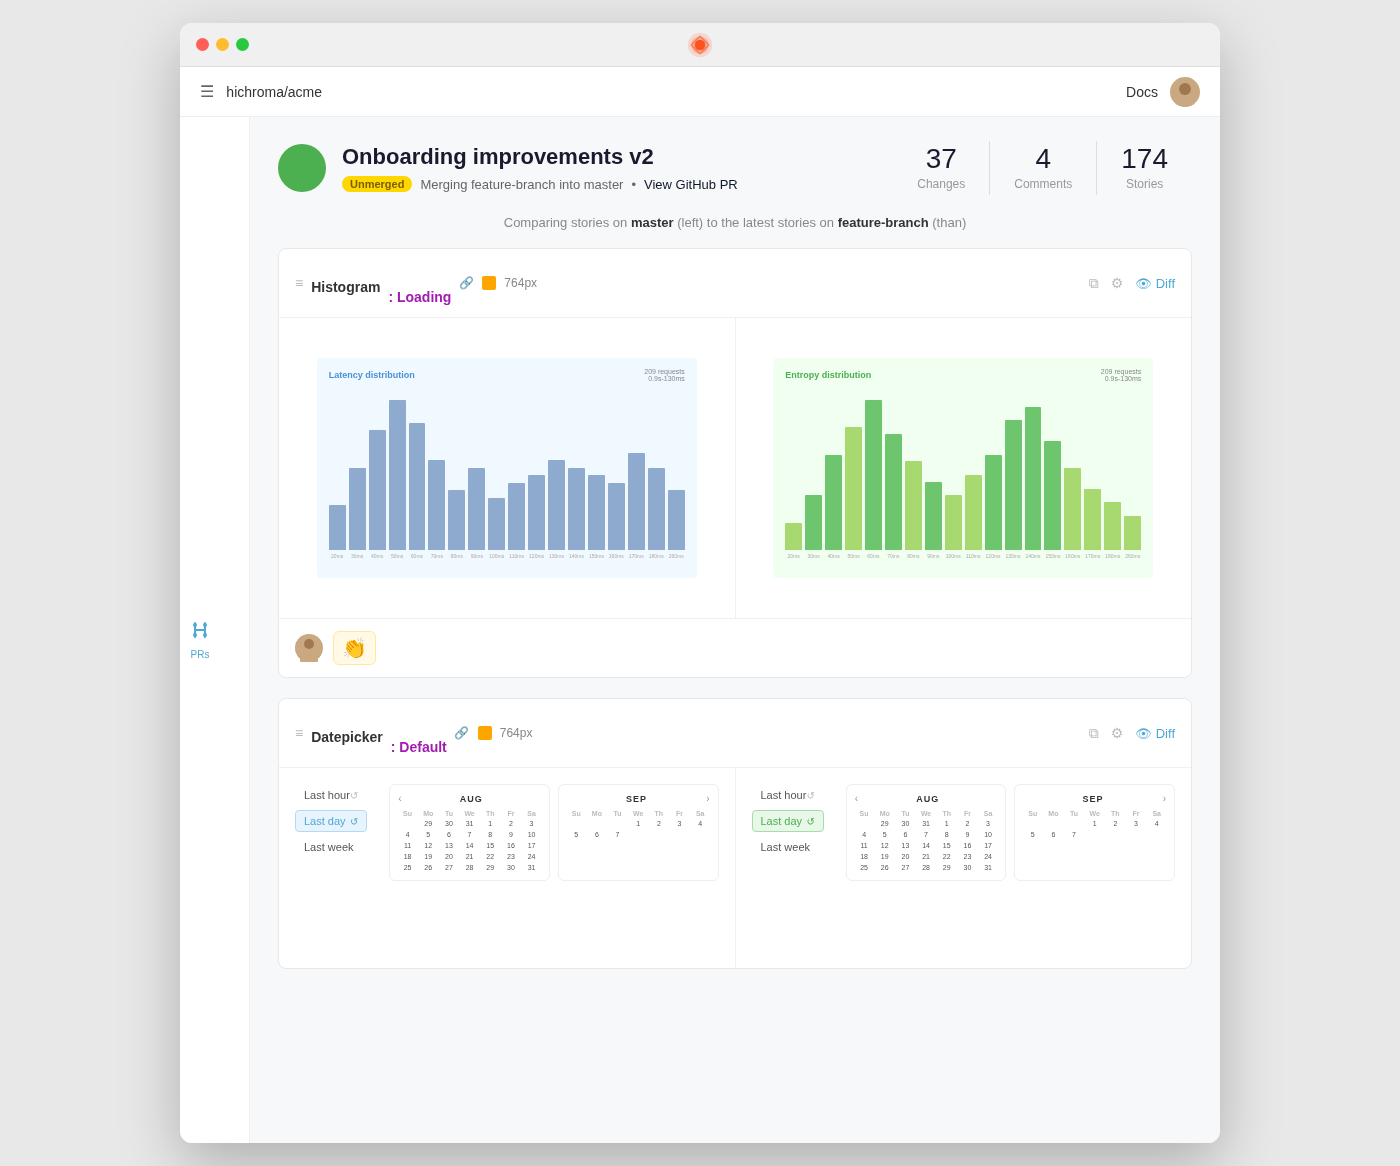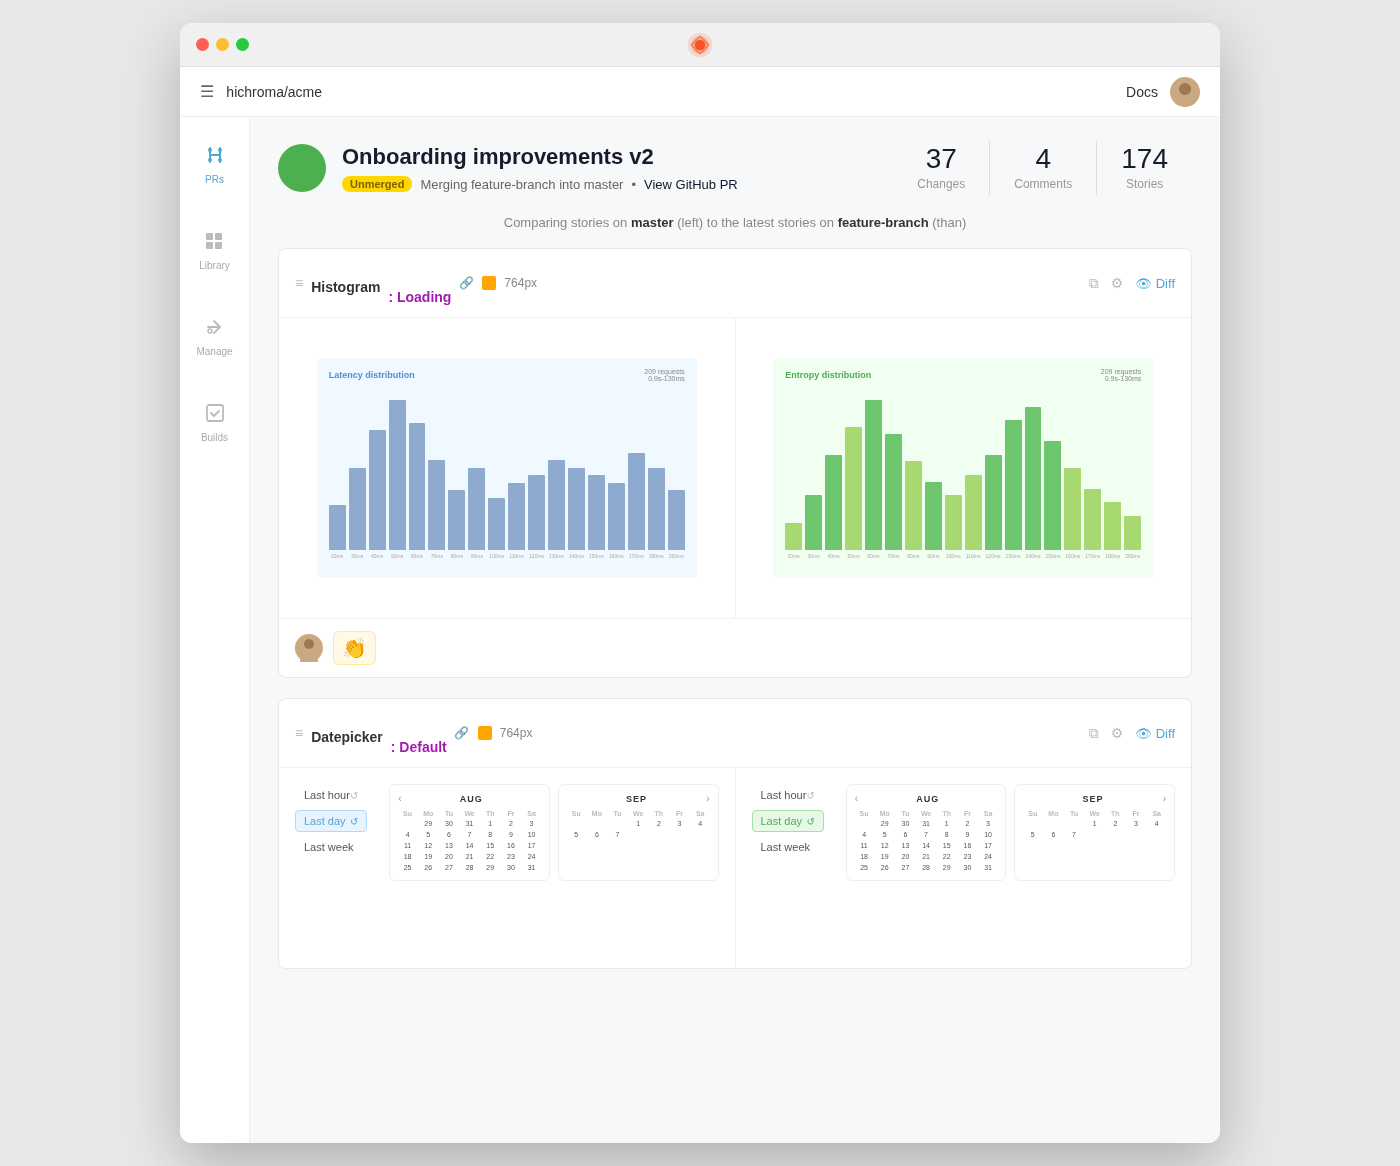--- a/index.html
+++ b/index.html
@@ -99,21 +99,20 @@
       display: flex;
       height: calc(100vh - 140px);
       min-height: 900px;
     }
     
     .sidebar {
       width: 70px;
       background: white;
       border-right: 1px solid #eee;
       display: flex;
-      flex-direction: column;
       align-items: center;
       padding-top: 20px;
       gap: 30px;
     }
     .sidebar-item {
       display: flex;
       flex-direction: column;
       align-items: center;
       gap: 4px;
       cursor: pointer;

